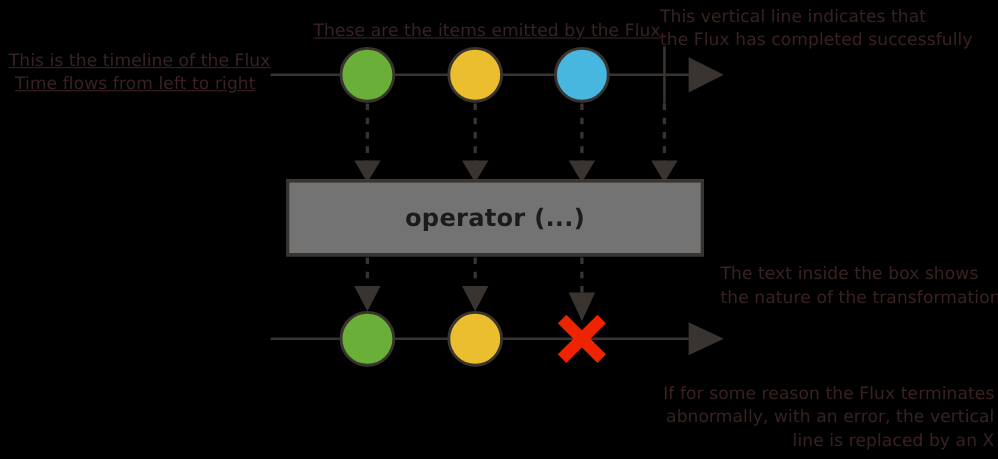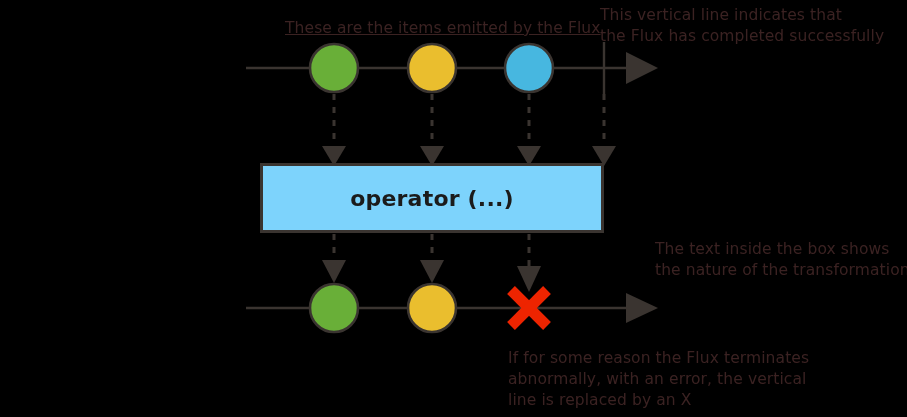--- a/index.html
+++ b/index.html
@@ -31,23 +31,23 @@
     position: absolute;
     left: 0; top: 0;
     width: 907px;
     height: 417px;
   }
 
   .op-box {
     position: absolute;
     left: 260px;
     top: 163px;
-    width: 344px;
+    width: 380px;
     height: 70px;
-    background: #7dd3fc;
+    background: #737373;
     border: 3px solid #3a3430;
     box-sizing: border-box;
     display: flex;
     align-items: center;
     justify-content: center;
   }
   .op-box-label {
     font-family: "DejaVu Sans", sans-serif;
     font-weight: bold;
     font-size: 22px;
@@ -117,28 +117,30 @@
         <line x1="511" y1="290" x2="547" y2="326" stroke="#ee2400" stroke-width="11" stroke-linecap="butt"></line>
         <line x1="547" y1="290" x2="511" y2="326" stroke="#ee2400" stroke-width="11" stroke-linecap="butt"></line>
       </g>
     </g>
   </svg>
 
   <div class="op-box">
     <span class="op-box-label">operator (...)</span>
   </div>
 
+  <div class="annot center" style="left:8px; top:45px; width:230px;">This is the timeline of the Flux
+Time flows from left to right</div>
 
   <div class="annot center" style="left:285px; top:18px; width:300px;">These are the items emitted by the Flux</div>
 
   <div class="annot left" style="left:600px; top:5px; width:305px;">This vertical line indicates that
 the Flux has completed successfully</div>
 
 
   <div class="annot left" style="left:655px; top:215px; width:252px;margin-top:24px;">The text inside the box shows
 the nature of the transformation</div>
 
 
-  <div class="annot left" style="left:508px; top:348px; width:396px;">If for some reason the Flux terminates
+  <div class="annot left" style="left:508px; top:348px; width:396px;text-align:right;">If for some reason the Flux terminates
 abnormally, with an error, the vertical
 line is replaced by an X</div>
 
 </div>
 
 </body></html>

